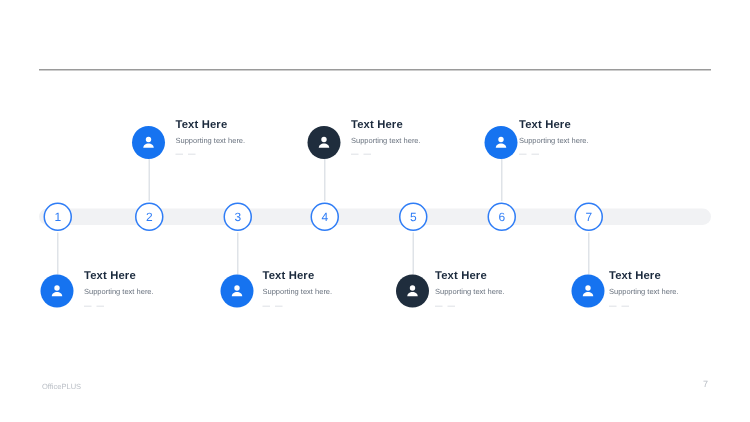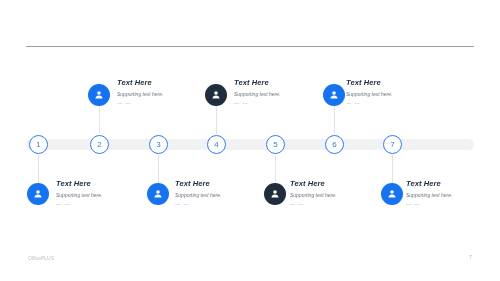--- a/index.html
+++ b/index.html
@@ -63,21 +63,20 @@
   .marker.dark { background: #1f2d3d; }
   .marker svg { display: block; }
   .stem {
     position: absolute;
     width: 1px;
     background: #dfe3e8;
   }
   .block {
     position: absolute;
     width: 92px;
-    font-style: italic;
   }
   .block .title {
     font-size: 7.5px;
     font-weight: bold;
     color: #1b2a3d;
     margin: 0 0 4px 0;
     letter-spacing: 0.1px;
   }
   .block .sub {
     font-size: 5px;

